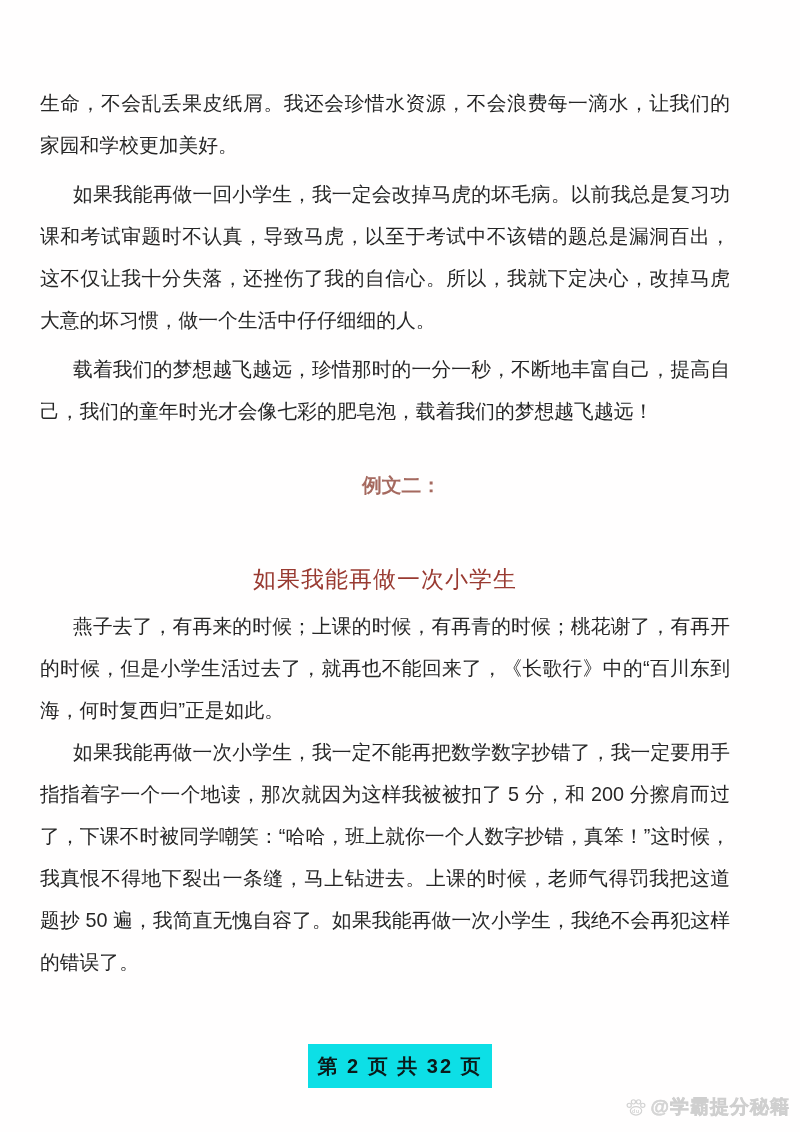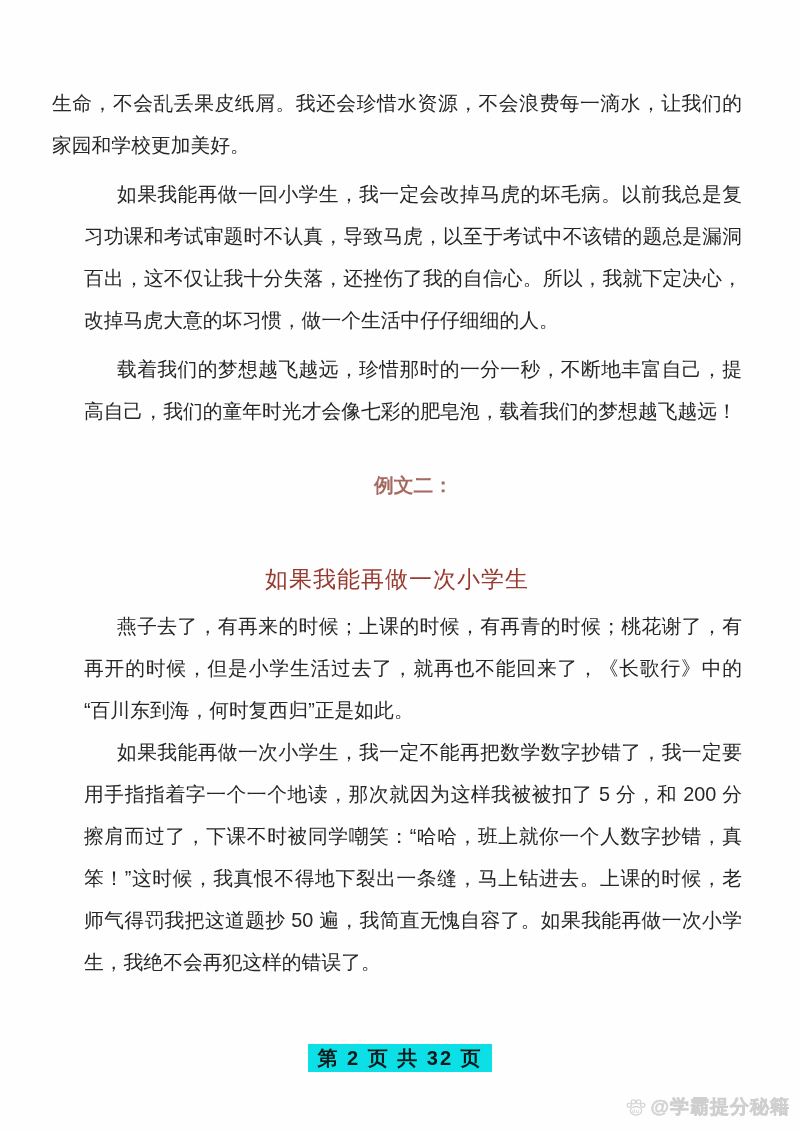--- a/index.html
+++ b/index.html
@@ -10,34 +10,34 @@
     width: 800px;
     height: 1132px;
     background: var(--page-bg, #fffefe);
     font-family: "Liberation Sans", sans-serif;
     color: var(--body-text, #262626);
     overflow: hidden;
   }
 
   .content {
     position: absolute;
-    left: 52px;
+    left: 40px;
     top: 82px;
     width: 690px;
   }
 
   .para {
     margin: 0;
     font-size: 19.8px;
     line-height: 42px;
     text-align: justify;
     font-weight: 400;
   }
   .para.gap { margin-top: 7px; }
-  .indent { text-indent: 33px; margin-left: 32px; }
+  .indent { text-indent: 33px; }
 
   .section-label {
     margin: 32px 0 0 0;
     text-indent: 33px;
     font-size: 19.8px;
     line-height: 42px;
     font-weight: 700;
     color: var(--section-label-red, #a5695f);
     text-align: center;
   }
@@ -61,21 +61,21 @@
     width: 100%;
     text-align: center;
   }
   .page-indicator {
     display: inline-block;
     background: var(--footer-highlight-cyan, #0ddfe6);
     color: var(--footer-text, #0b1a1a);
     font-size: 20px;
     font-weight: 700;
     line-height: 28px;
-    padding: 0 9px;
+    padding: 8px 9px;
     letter-spacing: 2px;
   }
 
   .watermark {
     position: absolute;
     top: 1094px;
     right: 10px;
     display: flex;
     align-items: center;
     gap: 3px;

